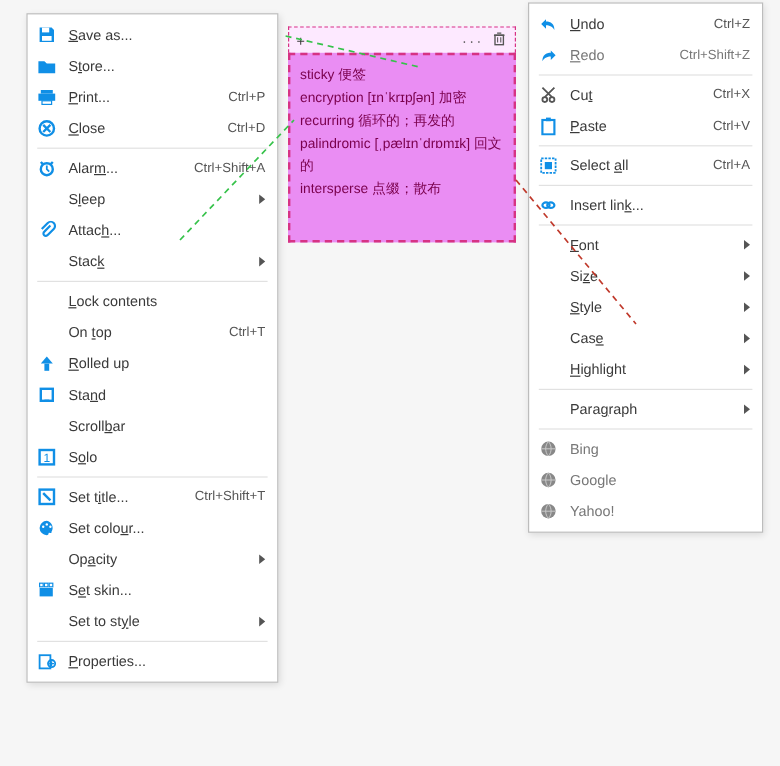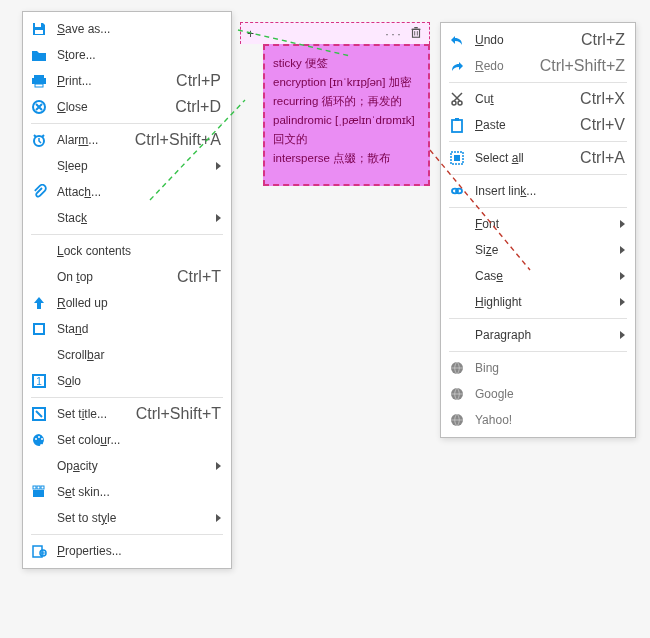--- a/index.html
+++ b/index.html
@@ -47,21 +47,21 @@
     height: 20px;
     flex: 0 0 20px;
     display: flex;
     align-items: center;
     justify-content: center;
   }
   .icon svg { width: 16px; height: 16px; }
   .lbl { margin-left: 8px; flex: 0 0 auto; }
   .lbl .ul { text-decoration: underline; }
   .spacer { flex: 1 1 auto; }
-  .accel { color: #555; font-size: 16px; margin-left: 12px; }
+  .accel { color: #555; font-size: 11px; margin-left: 12px; }
   .arrow {
     width: 0; height: 0; margin-left: 10px;
     border-top: 4px solid transparent;
     border-bottom: 4px solid transparent;
     border-left: 5px solid #555;
   }
   .sep { height: 1px; margin: 3px 6px; background: var(--sep); }
   .muted { color: var(--muted); }
 
   
@@ -74,25 +74,24 @@
     display: flex;
     align-items: center;
     padding: 0 6px;
     gap: 6px;
   }
   .note-head .gap { flex: 1; }
   .note-head .dots { letter-spacing: 2px; color: #555; }
   .note-body {
     border: 2px dashed var(--note-border);
     background: var(--note-bg);
-    padding: 8px 8px 16px 8px;
+    padding: 8px 8px 32px 8px;
     color: var(--note-ink);
     font-size: 11.5px;
     line-height: 1.65;
-    margin-left: 23px;
   }
 
   
   .anno { position: absolute; pointer-events: none; }
 
   
   .blue svg { fill: var(--blue); }
   .gray svg { fill: #888; }
 </style>
 </head>
@@ -376,21 +375,21 @@
   </div>
   <div class="note-body" id="note-body">
       <div>sticky 便签</div>
       <div>encryption [ɪnˈkrɪpʃən] 加密</div>
       <div>recurring 循环的；再发的</div>
       <div>palindromic [ˌpælɪnˈdrɒmɪk] 回文的</div>
       <div>intersperse 点缀；散布</div>
     </div>
 </div>
 
-<div id="right-menu" class="panel" style="left:440px; top:22px; width:196px;">
+<div id="right-menu" class="panel" style="left:440px; top:2px; width:196px;">
     <div class="row">
       <span class="icon blue">
         <svg viewBox="0 0 16 16">
           <use href="#i-undo"></use>
         </svg>
       </span>
       <span class="lbl"><span class="ul">U</span>ndo</span>
       <span class="spacer"></span>
       <span class="accel">Ctrl+Z</span>
     </div>
@@ -449,20 +448,26 @@
     <div class="sep"></div>
     <div class="row">
       <span class="icon "></span>
       <span class="lbl"><span class="ul">F</span>ont</span>
       <span class="spacer"></span>
       <span class="arrow"></span>
     </div>
     <div class="row">
       <span class="icon "></span>
       <span class="lbl">Si<span class="ul">z</span>e</span>
+      <span class="spacer"></span>
+      <span class="arrow"></span>
+    </div>
+    <div class="row">
+      <span class="icon "></span>
+      <span class="lbl"><span class="ul">S</span>tyle</span>
       <span class="spacer"></span>
       <span class="arrow"></span>
     </div>
     <div class="row">
       <span class="icon "></span>
       <span class="lbl">Cas<span class="ul">e</span></span>
       <span class="spacer"></span>
       <span class="arrow"></span>
     </div>
     <div class="row">

